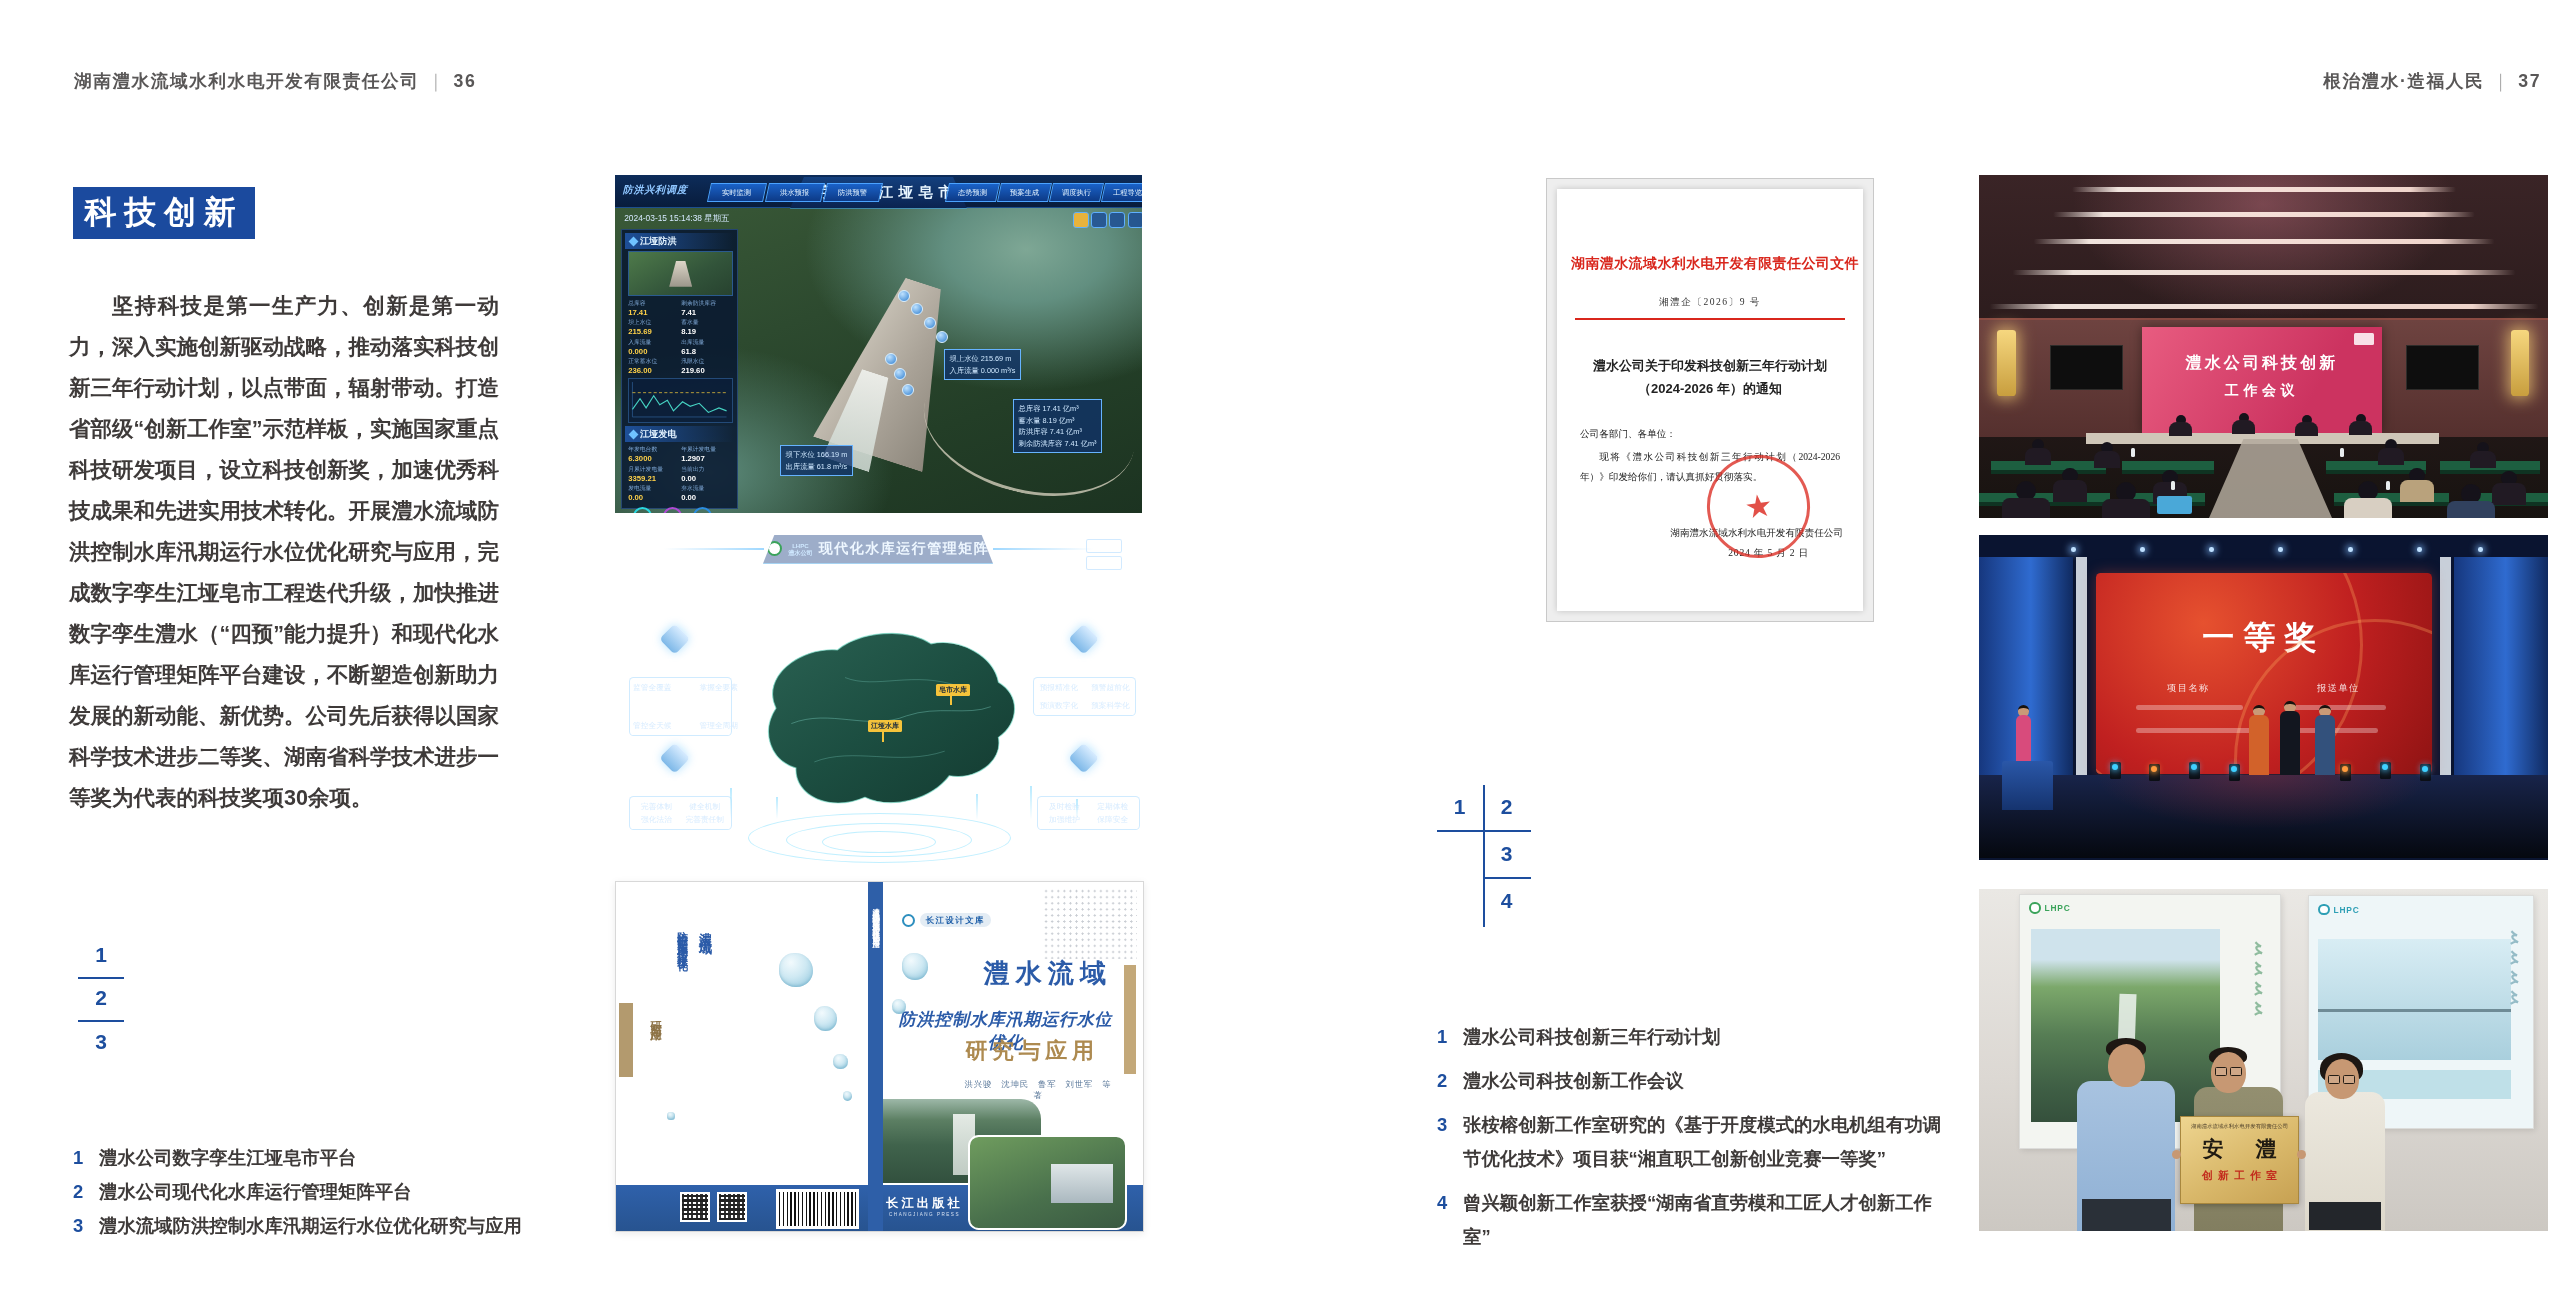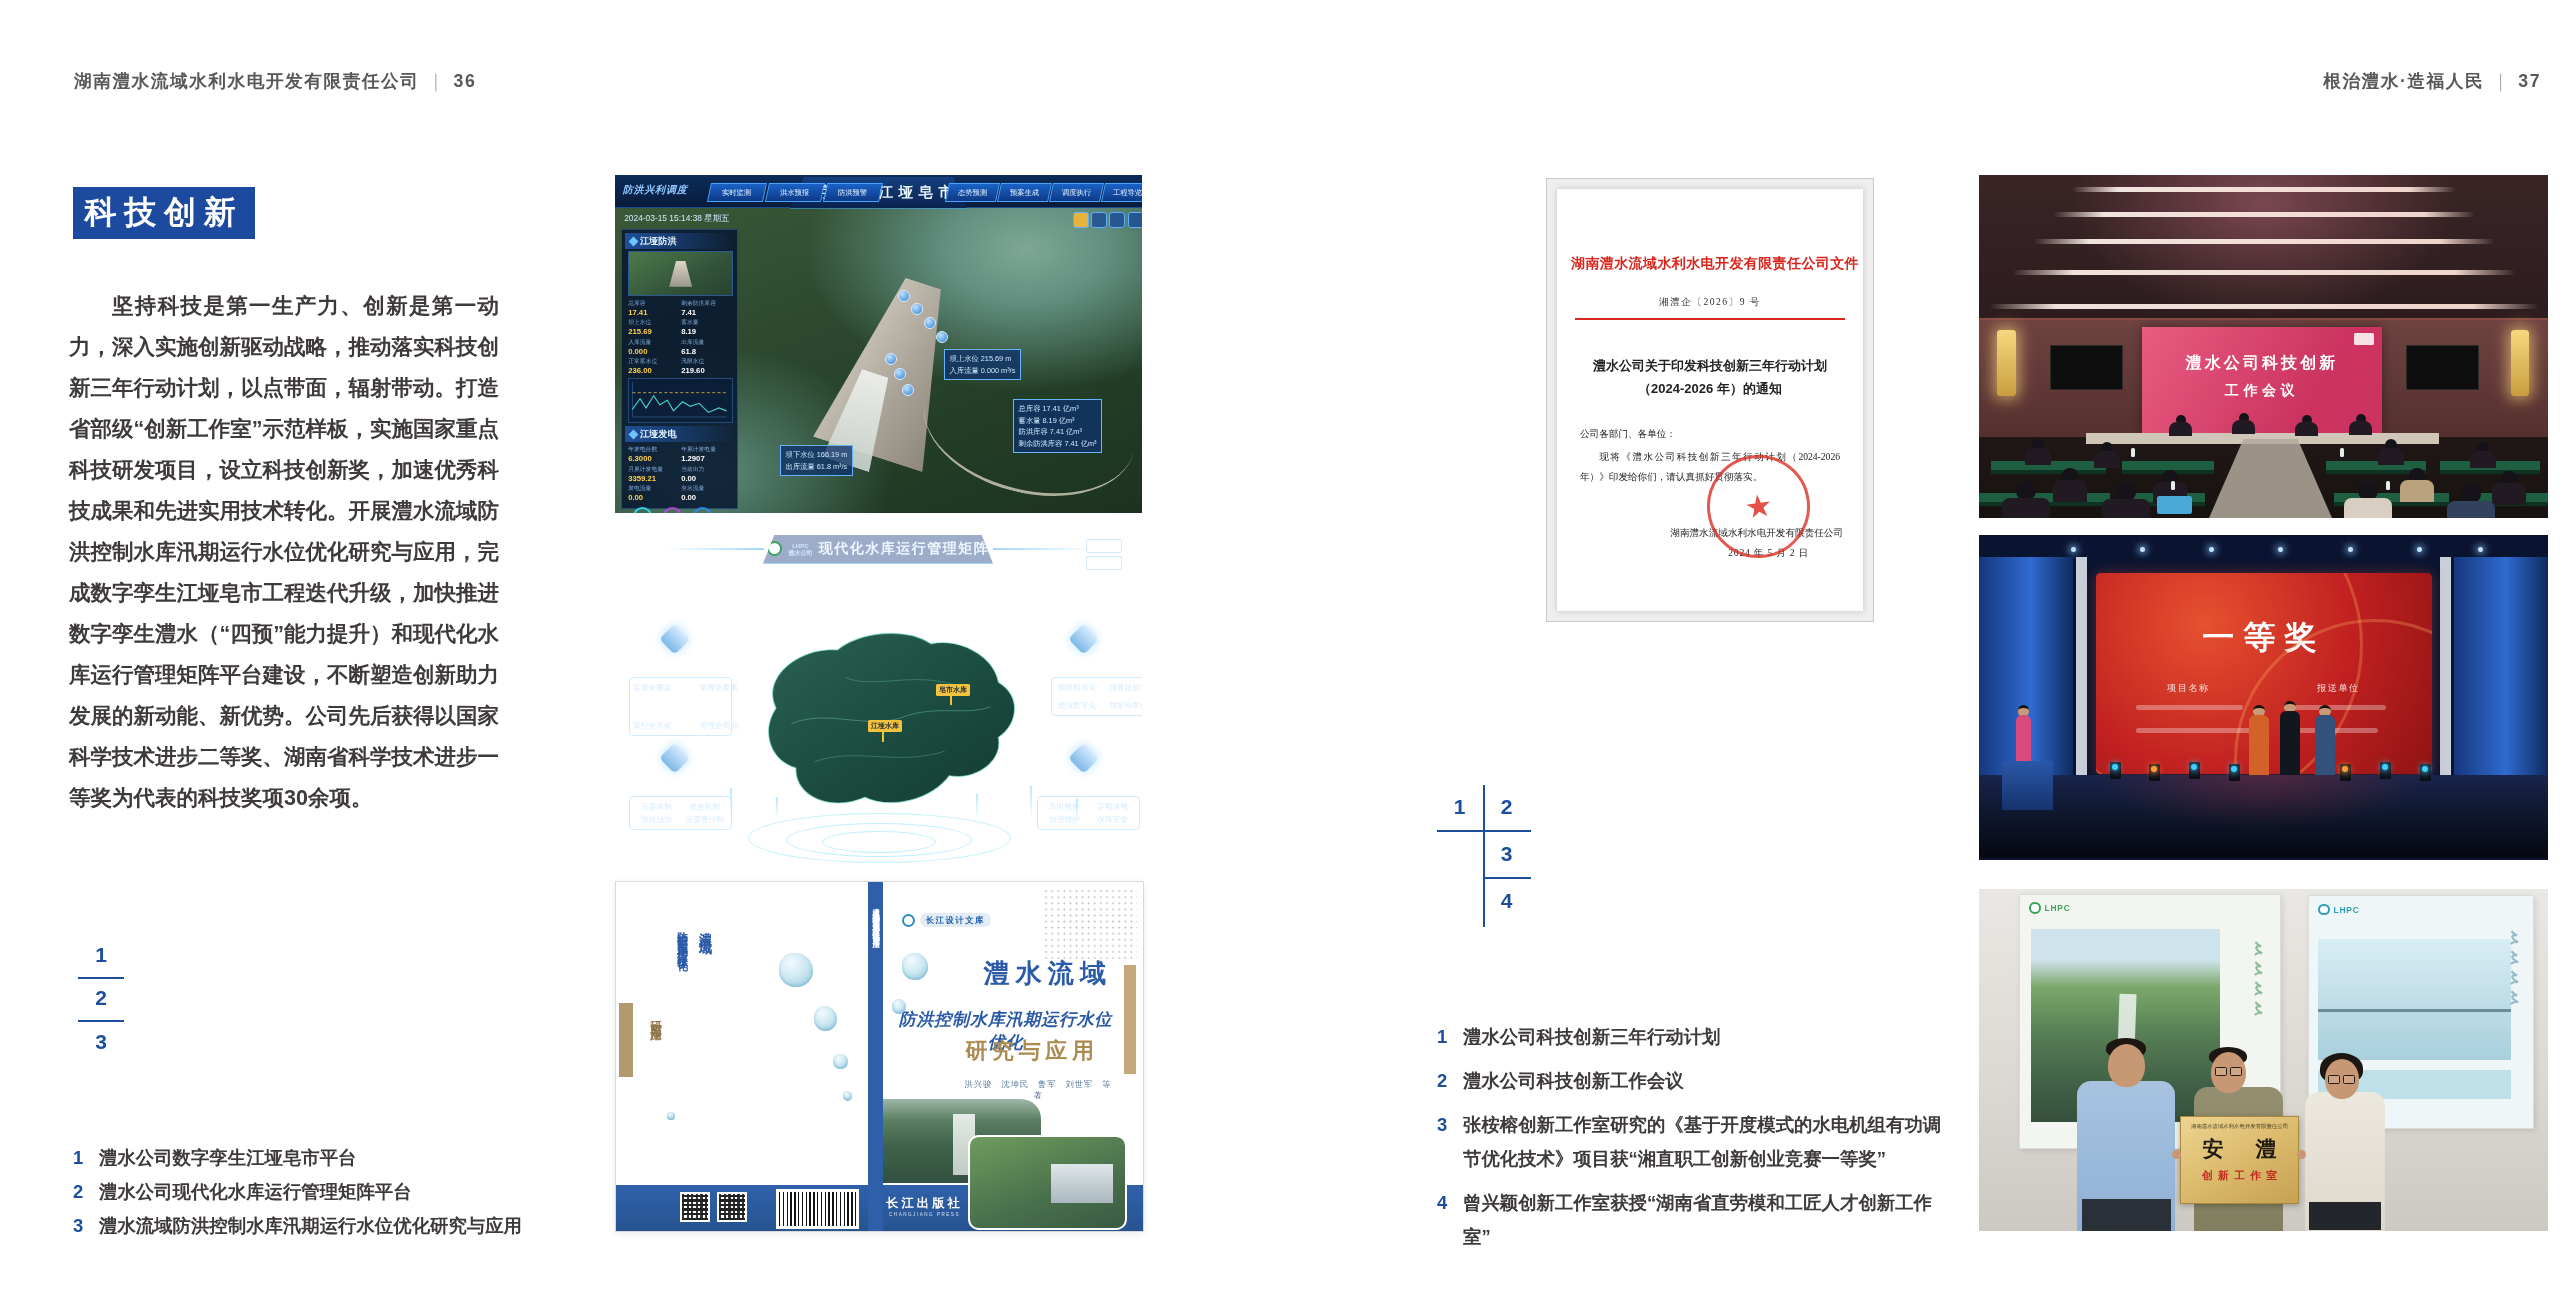--- a/index.html
+++ b/index.html
@@ -393,21 +393,21 @@
     <div class="abs picon" style="left:49px;top:98px;"></div>
     <div class="abs pname" style="left:23px;top:127px;">四全</div>
     <div class="abs pbox" style="left:14px;top:147px;gap:28px;">
       <span>监管全覆盖</span>
         <span>掌握全要素</span>
       <span>管控全天候</span>
         <span>管理全周期</span>
     </div>
     <div class="abs picon" style="left:458px;top:98px;"></div>
     <div class="abs pname" style="left:432px;top:127px;">四预</div>
-    <div class="abs pbox" style="left:436px;top:147px;gap:8px;">
+    <div class="abs pbox" style="left:418px;top:147px;gap:8px;">
       <span>预报精准化</span>
         <span>预警超前化</span>
       <span>预演数字化</span>
         <span>预案科学化</span>
     </div>
     <div class="abs picon" style="left:49px;top:217px;"></div>
     <div class="abs pname" style="left:23px;top:246px;">四制</div>
     <div class="abs pbox" style="left:14px;top:266px;">
       <span>完善体制</span>
         <span>健全机制</span>

